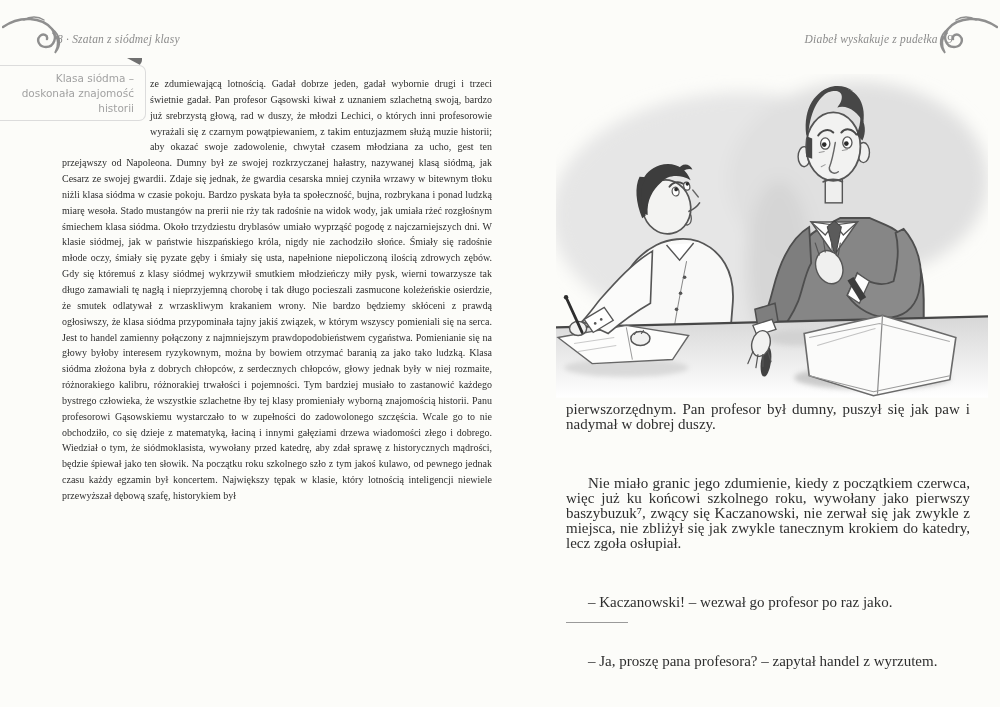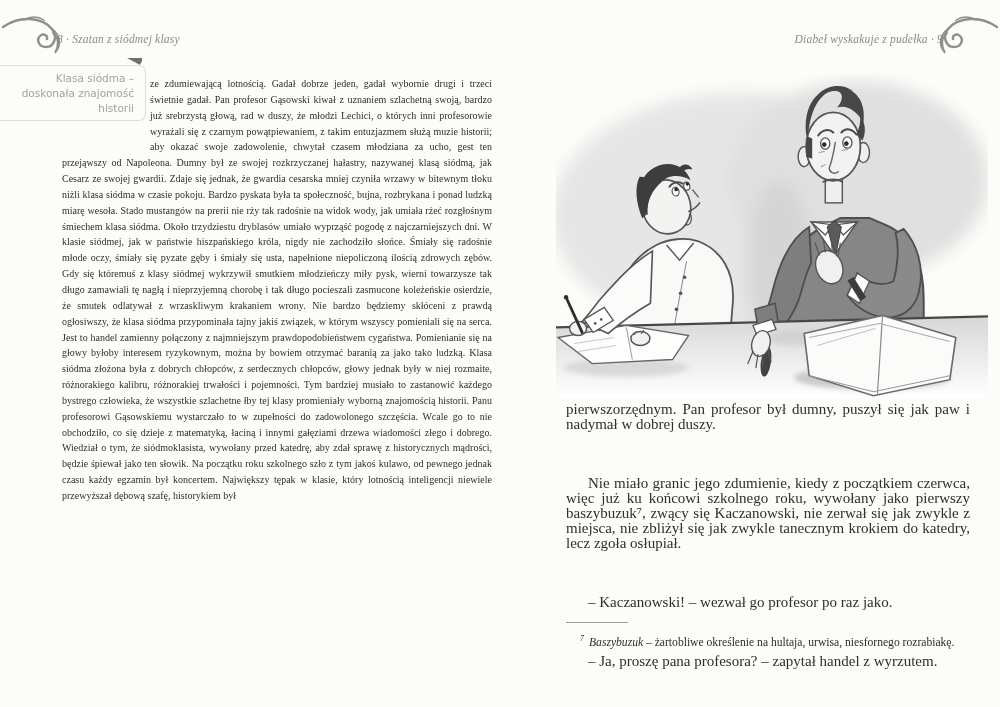--- a/index.html
+++ b/index.html
@@ -11,21 +11,21 @@
     color:#2e2e2e;
   }
   
   .running-header {
     position:absolute; top:27px;
     font-style:italic; font-size:11.5px; letter-spacing:.2px;
     color:#8b8b8b;
     margin-top:6px;
   }
   .running-header.left  { left:57px; }
-  .running-header.right { right:57px; text-align:left; }
+  .running-header.right { right:47px; text-align:left; }
   
   .flourish { position:absolute; top:12px; width:70px; height:45px; }
   .flourish.tl { left:2px; }
   .flourish.tr { right:2px; transform:scaleX(-1); }
   
   .margin-note {
     position:absolute; left:-8px; top:65px; width:154px; height:56px;
     border:1px solid #dcdcdc; border-left:none;
     border-radius:0 7px 7px 0;
     padding:5px 11px 0 0;
@@ -257,19 +257,16 @@
       <p class="indent">Nie miało granic jego zdumienie, kiedy z początkiem czerwca, więc już ku końcowi szkolnego roku, wywołany jako pierwszy baszybuzuk⁷, zwący się Kaczanowski, nie zerwał się jak zwykle z miejsca, nie zbliżył się jak zwykle tanecznym krokiem do katedry, lecz zgoła osłupiał.</p>
       <p class="indent">– Kaczanowski! – wezwał go profesor po raz jako.</p>
       <p class="indent">– Ja, proszę pana profesora? – zapytał handel z wyrzutem.</p>
       <p class="indent">– Tak, proszę pana profesora... Ale to jakaś pomyłka...</p>
       <p class="indent">– Czy nazywasz się Kaczanowski?</p>
       <p class="indent">– Jaka pomyłka?</p>
     </div>
 
     <div class="footnote">
       <div class="footnote-rule"></div>
-      <div class="footnote-line">
-        <sup>7</sup><i>Baszybuzuk</i> <span>– żartobliwe określenie na hultaja, urwisa, niesfornego rozrabiakę.</span>
-      </div>
     </div>
   </section>
 
 </div>
 
 </body></html>

